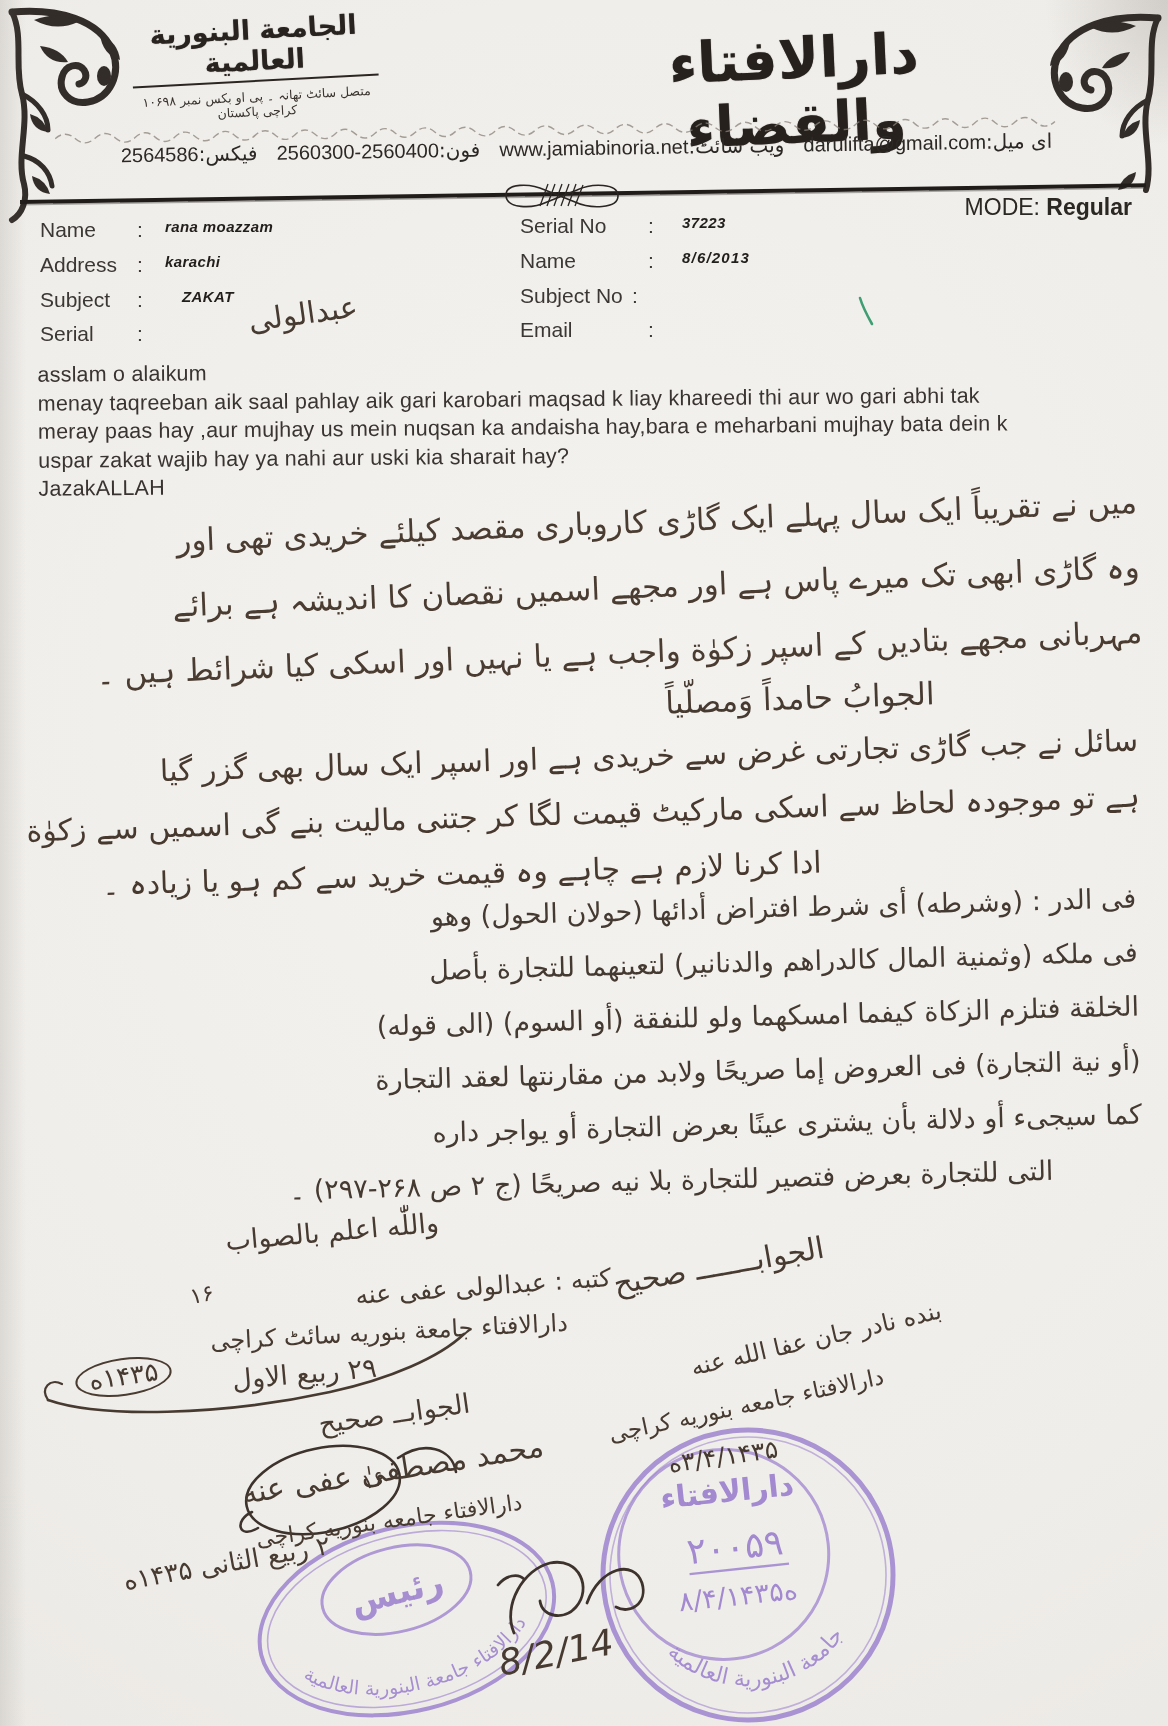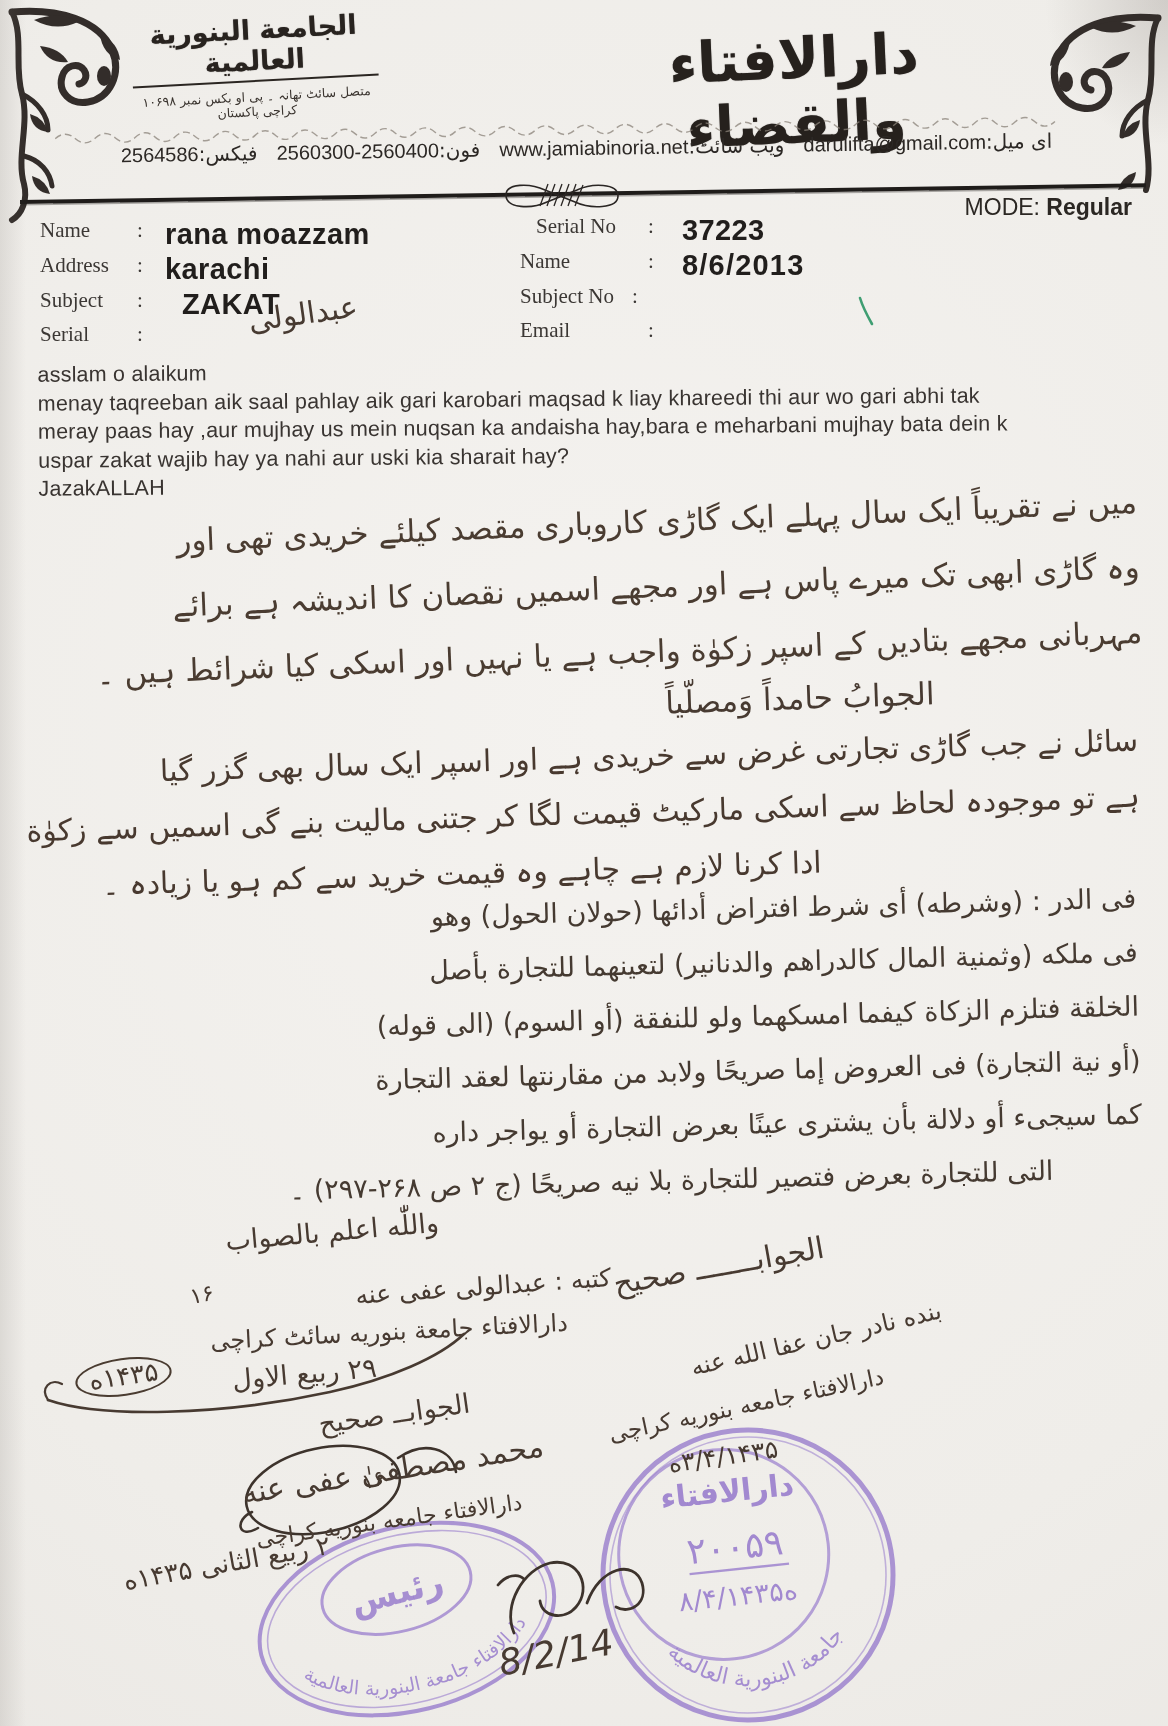--- a/index.html
+++ b/index.html
@@ -27,22 +27,22 @@
   .org-name{font-size:27px;font-weight:bold;color:#28231f;text-align:center;
     text-shadow:0 0 1px rgba(40,35,31,.6);}
   .org-underline{border-bottom:2.5px solid #2b2622;margin-top:4px;}
   .org-address{font-size:12.5px;color:#3a342f;text-align:center;margin-top:7px;}
   .dept-title{font-size:56px;font-weight:bold;color:#26211d;text-align:center;
     text-shadow:0 0 1px rgba(38,33,29,.55);}
   .contact{font-size:20px;color:#2c2825;white-space:nowrap;}
   .contact .lat{font-family:"Liberation Sans", sans-serif;direction:ltr;unicode-bidi:embed;}
   .rule{border-top:4px solid #1f1c1a;box-shadow:0 1.5px 0 rgba(31,28,26,.35);}
   .mode{font-size:23px;color:#2b2723;}
-  .flabel{font-size:21px;color:#3b3734;font-family:Liberation Serif, serif;}
-  .fvalue{font-size:29px;font-weight:bold;color:#211e1c;letter-spacing:.4px;}
+  .flabel{font-size:21px;color:#3b3734;}
+  .fvalue{font-size:15px;font-weight:bold;color:#211e1c;letter-spacing:.4px;font-style:italic;}
   .frow{position:absolute;height:28px;}
   .frow span{position:absolute;top:0;white-space:nowrap;}
   .typed{font-size:21.5px;line-height:1.33;color:#393431;letter-spacing:.2px;white-space:pre-line;}
   .uq{font-size:31px;line-height:2.1;color:#4a3c31;text-align:right;white-space:nowrap;}
   .ua{font-size:30px;line-height:1.87;color:#48392f;text-align:right;white-space:nowrap;}
   .arb{font-size:27px;line-height:2.0;color:#453a31;text-align:right;white-space:nowrap;}
   .indent-r{padding-left:0;padding-right:320px;}
   .indent-r2{padding-right:90px;}
   .sig{white-space:nowrap;}
   .year-oval{border:2.5px solid #4a3c31;border-radius:50%;padding:1px 12px 3px 12px;display:inline-block;}
@@ -138,21 +138,21 @@
     <span class="flabel" style="left:97px">:</span>
     <span class="fvalue" style="left:142px">ZAKAT</span>
   </div>
   <div class="frow" style="left:40px;top:322px">
     <span class="flabel" style="left:0">Serial</span>
     <span class="flabel" style="left:97px">:</span>
   </div>
   <div class="abs hw ar" style="left:248px;top:296px;font-size:30px;transform:rotate(-8deg)">عبدالولی</div>
 
   <div class="frow" style="left:520px;top:214px">
-    <span class="flabel" style="left:16px">Serial No</span>
+    <span class="flabel" style="left:0">Serial No</span>
     <span class="flabel" style="left:128px">:</span>
     <span class="fvalue" style="left:162px">37223</span>
   </div>
   <div class="frow" style="left:520px;top:249px">
     <span class="flabel" style="left:0">Name</span>
     <span class="flabel" style="left:128px">:</span>
     <span class="fvalue" style="left:162px;letter-spacing:1.2px">8/6/2013</span>
   </div>
   <div class="frow" style="left:520px;top:284px">
     <span class="flabel" style="left:0">Subject No</span>

